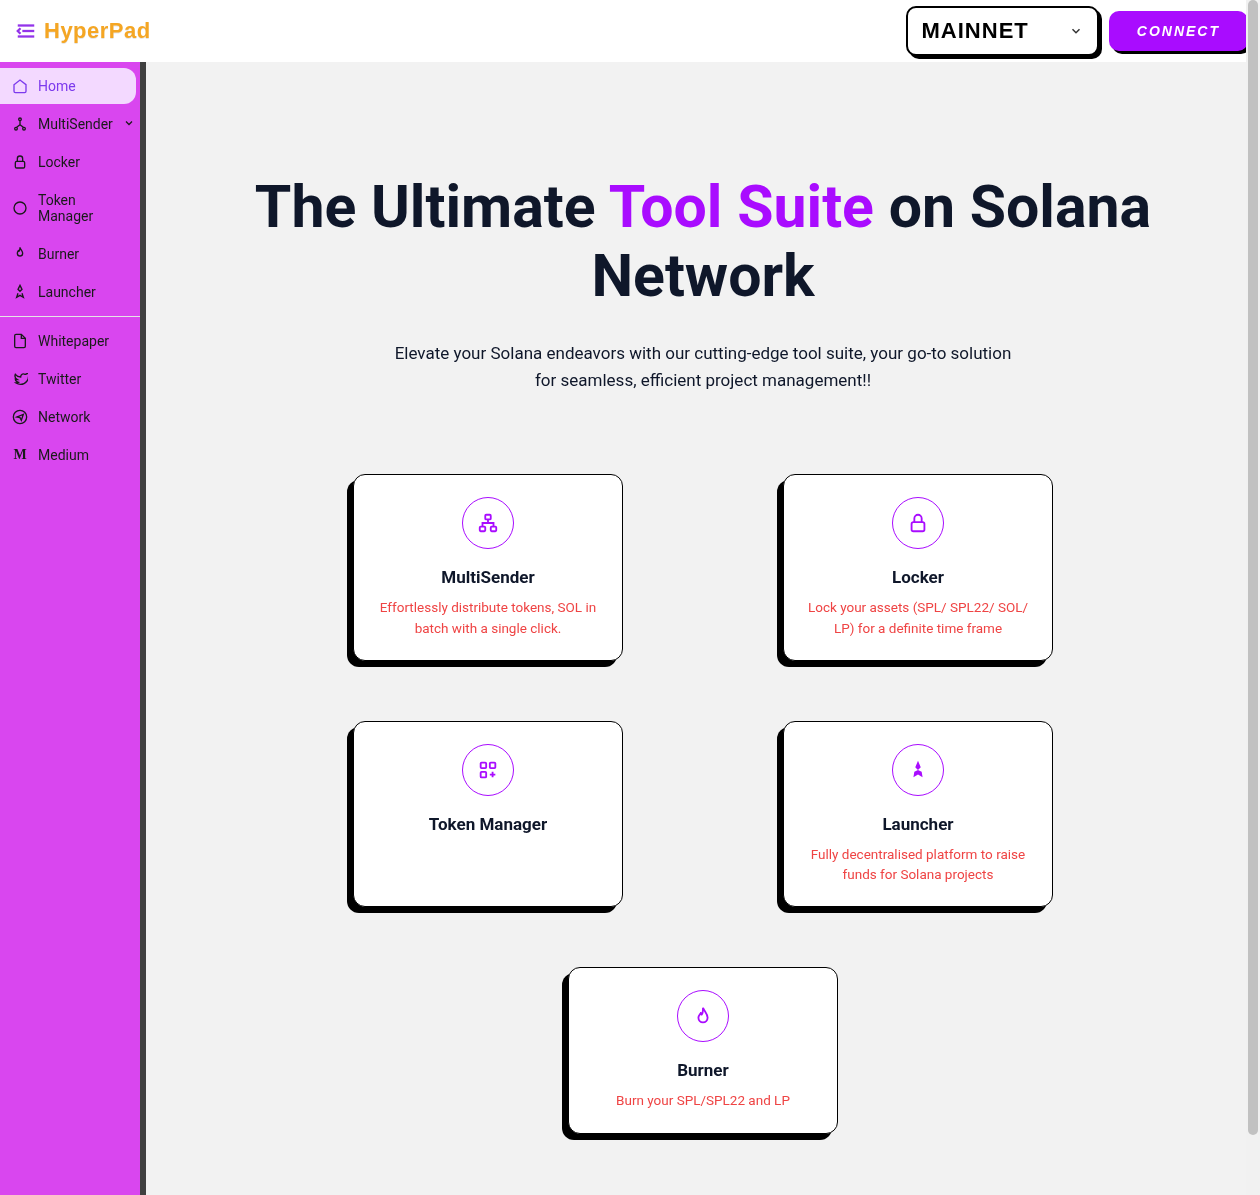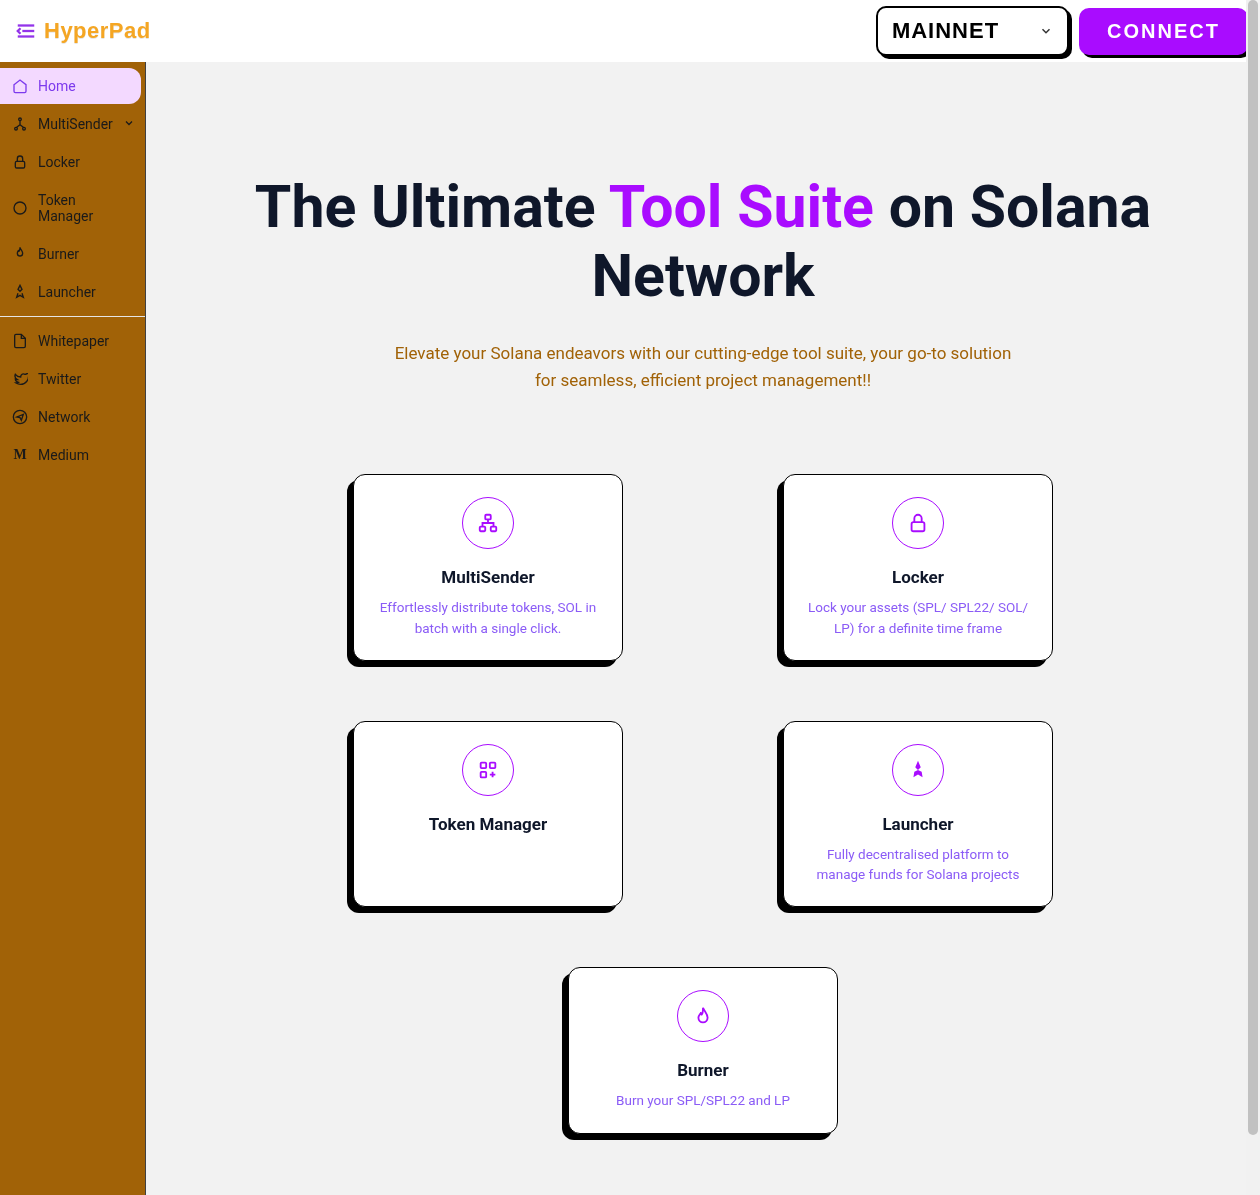--- a/index.html
+++ b/index.html
@@ -60,34 +60,35 @@
       box-shadow: 3px 3px 0 #000;
       font-family: 'Arial Black', sans-serif;
     }
     .connect-btn {
       padding: 12px 28px;
       background: #a90cff;
       color: #fff;
       border: none;
       border-radius: 10px;
       font-weight: 800;
-      font-size: 20px;
+      font-size: 14px;
       letter-spacing: 2px;
       cursor: pointer;
       box-shadow: 3px 3px 0 #000;
       font-family: 'Arial Black', sans-serif;
+      font-style: italic;
     }
     .layout {
       display: flex;
       height: calc(100% - 62px);
     }
     .sidebar {
       width: 146px;
-      background: #a16207;
-      border-right: 1px solid #404040;
+      background: #d946ef;
+      border-right: 6px solid #404040;
       padding-top: 4px;
     }
     .sidebar-item {
       display: flex;
       align-items: center;
       gap: 10px;
       padding: 10px 12px;
       font-size: 14px;
       color: #1a1a1a;
       cursor: pointer;
@@ -127,21 +128,21 @@
       color: #0f172a;
       margin-top: 50px;
       margin-bottom: 30px;
     }
     .hero-title .accent {
       color: #a90cff;
     }
     .hero-sub {
       text-align: center;
       font-size: 17px;
-      color: #a16207;
+      color: #0f172a;
       max-width: 640px;
       margin: 0 auto 80px;
       line-height: 1.6;
     }
     .cards-grid {
       display: flex;
       flex-wrap: wrap;
       justify-content: center;
       gap: 60px 160px;
       max-width: 900px;
@@ -171,21 +172,21 @@
       color: #a90cff;
     }
     .card-title {
       font-size: 17px;
       font-weight: 700;
       color: #0f172a;
       margin-bottom: 10px;
     }
     .card-desc {
       font-size: 13.5px;
-      color: #8b5cf6;
+      color: #ef4444;
       text-align: center;
       line-height: 1.5;
     }
     .scrollbar-track {
       position: fixed;
       right: 0;
       top: 0;
       width: 14px;
       height: 100%;
       background: #f1f1f1;
@@ -358,21 +359,21 @@
           </div>
         <div class="card-title">Token Manager</div>
       </div>
       <div class="card">
         <div class="card-icon">
             <svg width="22" height="22" viewBox="0 0 24 24" fill="currentColor">
               <path d="M12 2l3 7-3 3-3-3 3-7zM8 14l-1 6 5-3 5 3-1-6-4-2-4 2z"></path>
             </svg>
           </div>
         <div class="card-title">Launcher</div>
-        <div class="card-desc">Fully decentralised platform to manage funds for Solana projects</div>
+        <div class="card-desc">Fully decentralised platform to raise funds for Solana projects</div>
       </div>
       <div class="card">
         <div class="card-icon">
             <svg width="22" height="22" viewBox="0 0 24 24" fill="none" stroke="currentColor" stroke-width="2">
               <path d="M12 3c2 5 5 6 5 11a5 5 0 01-10 0c0-3 2-4 3-6-1 4 2 4 2-5z"></path>
             </svg>
           </div>
         <div class="card-title">Burner</div>
         <div class="card-desc">Burn your SPL/SPL22 and LP</div>
       </div>

